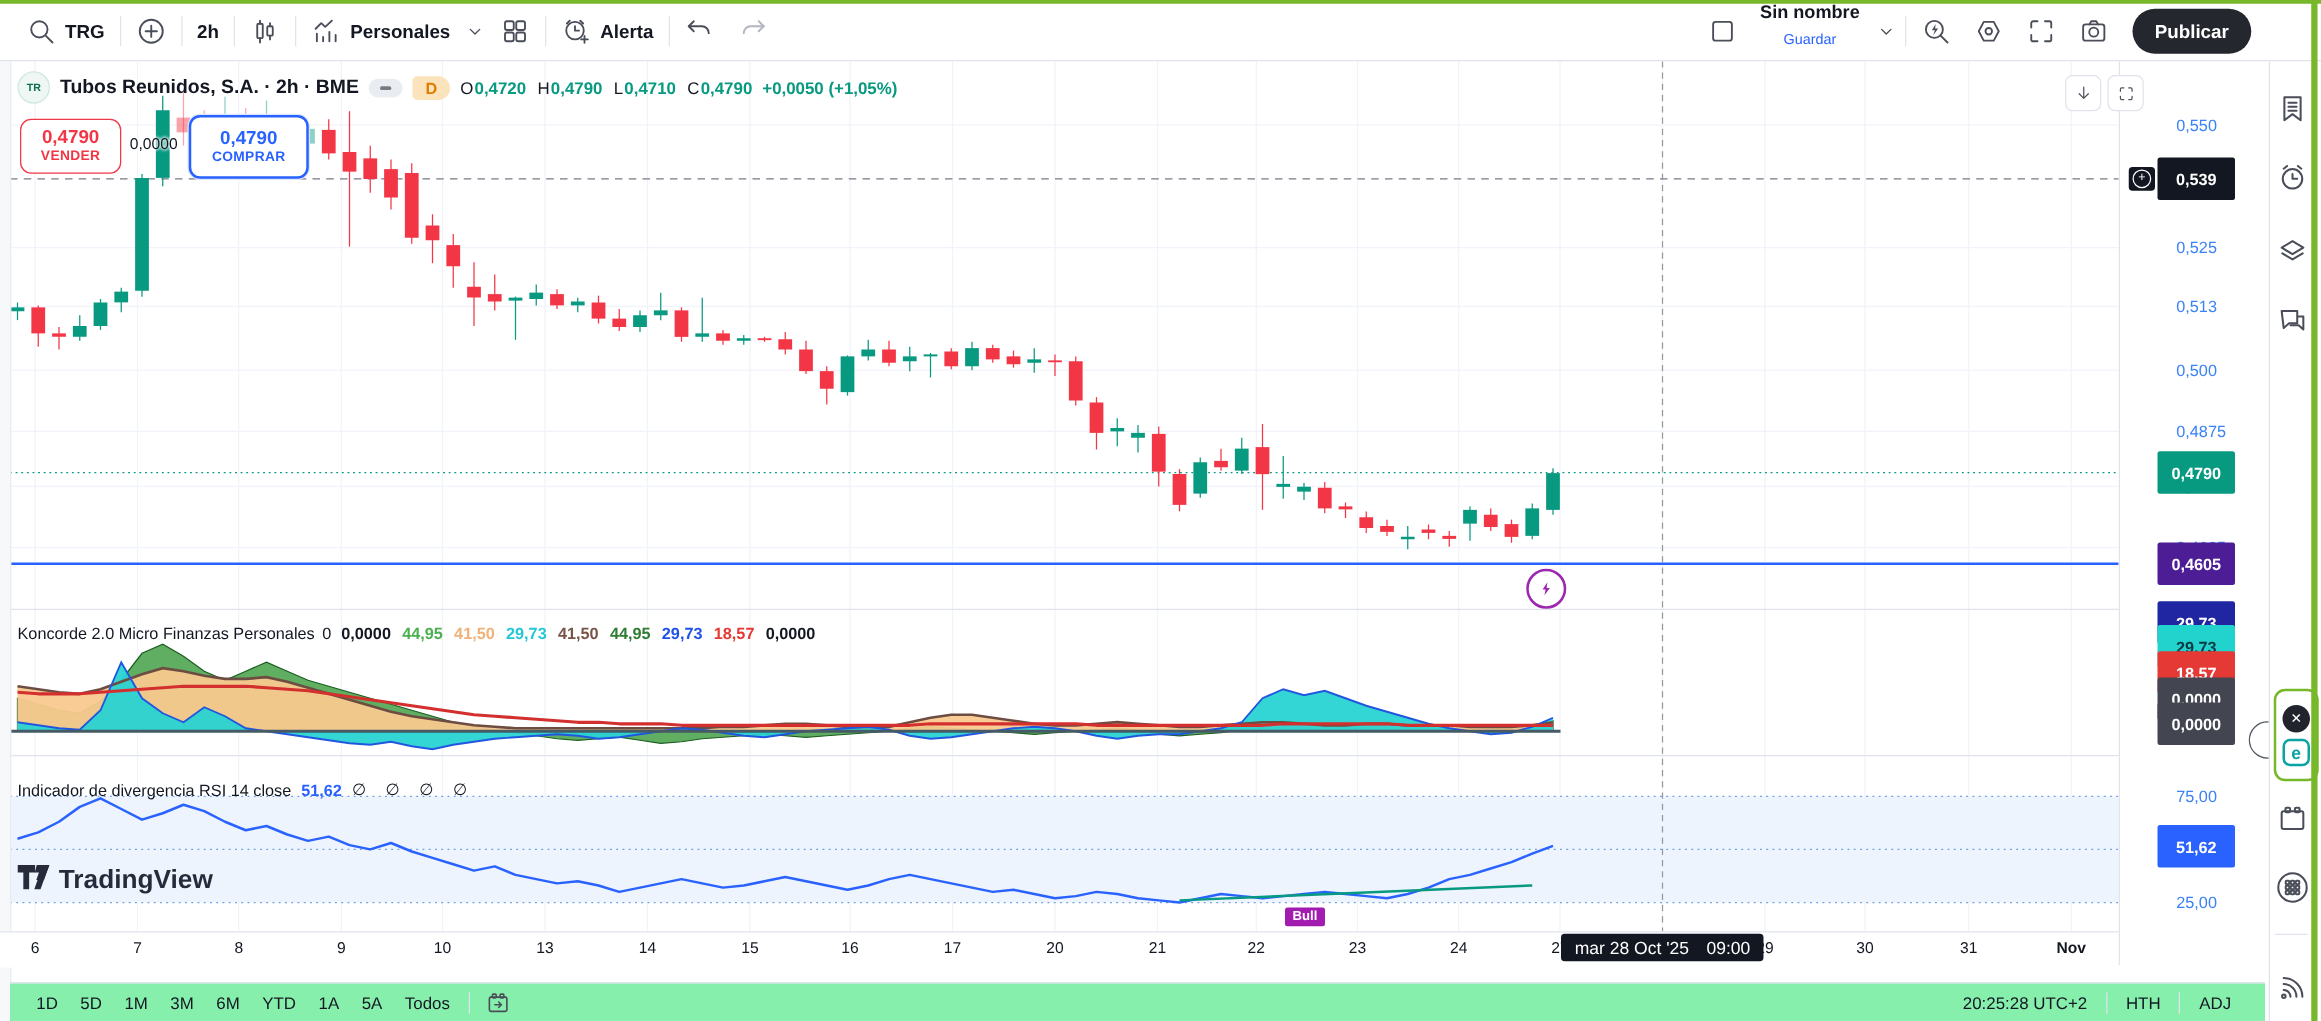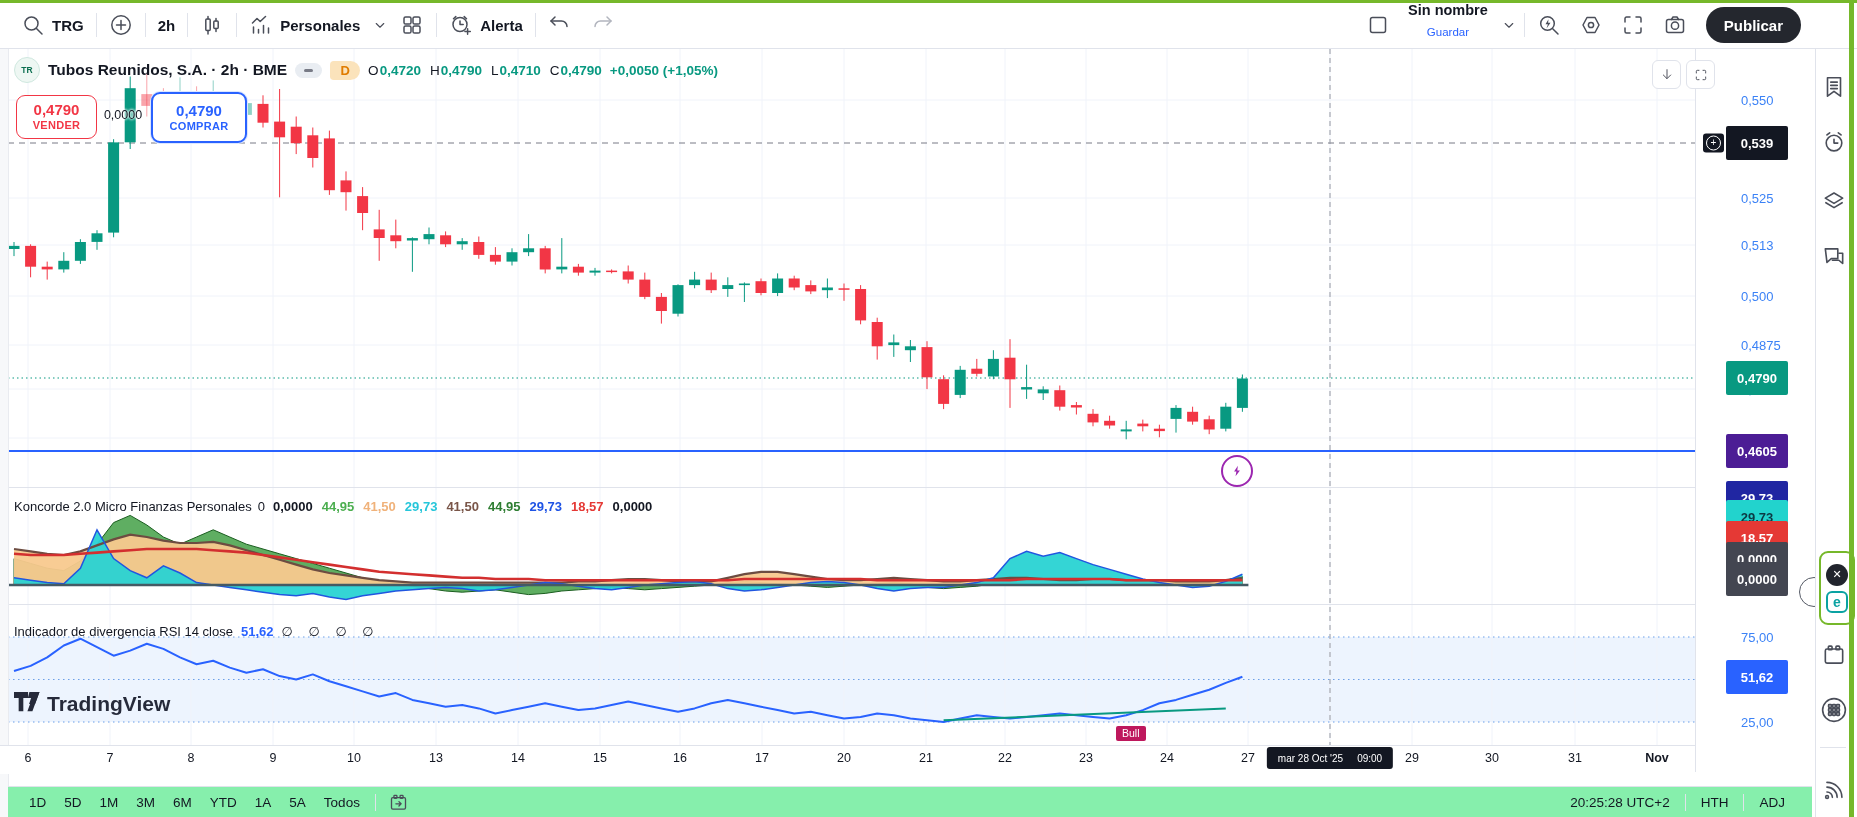--- a/index.html
+++ b/index.html
@@ -65,31 +65,31 @@
   #sidebar{position:absolute;left:1815px;top:49px;width:36px;height:768px;background:#fff;border-left:1px solid #e0e3eb;z-index:12;}
   .sb-icon{position:absolute;left:5px;width:26px;height:26px;cursor:pointer;}
   .sb-icon path,.sb-icon circle,.sb-icon rect{stroke:#4a4e59;stroke-width:1.5;fill:none;stroke-linecap:round;stroke-linejoin:round;}
   .sb-div{position:absolute;left:4px;width:26px;height:1px;background:#e0e3eb;}
   
   #time-axis{position:absolute;left:0;top:745px;width:1815px;height:28px;border-top:1px solid #e0e3eb;background:#fff;z-index:5;}
   .t-label{position:absolute;top:5px;width:44px;margin-left:-22px;text-align:center;font-size:12.5px;color:#131722;}
   .t-label.month{font-weight:700;}
   #axis-gear{position:absolute;left:1748px;top:4px;width:20px;height:20px;}
   #axis-gear path,#axis-gear circle{stroke:#787b86;stroke-width:1.4;fill:none;}
-  #tooltip{position:absolute;top:747px;height:22px;transform:translateX(-50%);background:#131722;color:#fff;border-radius:3px;display:flex;align-items:center;gap:14px;padding:0 11px;font-size:10px;z-index:25;white-space:nowrap;}
+  #tooltip{position:absolute;top:747px;height:22px;transform:translateX(-50%);background:#131722;color:#fff;border-radius:3px;display:flex;align-items:center;gap:14px;padding:0 11px;font-size:14px;z-index:25;white-space:nowrap;}
   
   #bottom-bar{position:absolute;left:8px;top:786px;width:1804px;height:31px;border-top:1px solid #e0e3eb;background:#86efac;display:flex;align-items:center;z-index:20;font-size:13.5px;}
   .range-btn{padding:0 9px;cursor:pointer;color:#131722;}
   #bottom-bar .bsep{width:1px;height:17px;background:#e0e3eb;margin:0 6px;}
   #bb-right{margin-left:auto;display:flex;align-items:center;padding-right:18px;}
   #bb-right .itm{padding:0 9px;cursor:pointer;}
   #go-calendar{width:21px;height:21px;margin-left:6px;cursor:pointer;}
   #go-calendar path,#go-calendar rect{stroke:#4a4e59;stroke-width:1.5;fill:none;stroke-linecap:round;stroke-linejoin:round;}
   
-  #bull-chip{position:absolute;left:1116px;top:726px;background:#be185d;color:#fff;font-size:10.5px;font-weight:400;padding:1px 6px 2px;border-radius:2px;z-index:6;}
+  #bull-chip{position:absolute;left:1028px;top:726px;background:#a21caf;color:#fff;font-size:10.5px;font-weight:700;padding:1px 6px 2px;border-radius:2px;z-index:6;}
   #flash-badge{position:absolute;left:1221px;top:455px;width:28px;height:28px;border-radius:50%;border:2px solid #9c27b0;background:#fff;display:flex;align-items:center;justify-content:center;z-index:8;cursor:pointer;}
   #flash-badge svg path{fill:#9c27b0;}
   
   #eset-popup{position:absolute;left:1819px;top:551px;width:32px;height:70px;border:2px solid #76b82a;border-radius:9px;background:#fff;z-index:40;display:flex;flex-direction:column;align-items:center;justify-content:center;gap:5px;}
   #eset-close{width:22px;height:22px;border-radius:50%;background:#21242d;color:#fff;font-size:11px;display:flex;align-items:center;justify-content:center;cursor:pointer;}
   #eset-logo{width:22px;height:22px;border-radius:6px;border:2px solid #0aa2a2;color:#0aa2a2;font-size:14px;font-weight:700;display:flex;align-items:center;justify-content:center;box-sizing:border-box;cursor:pointer;}
   #hidden-widget{position:absolute;left:1799px;top:577px;width:28px;height:28px;border-radius:50%;border:1.6px solid #565b66;z-index:11;background:#fff;}
   
   #frame-top{position:absolute;left:0;top:0;width:100%;height:2.5px;background:#76b82a;z-index:60;}
   #frame-right{position:absolute;left:1849px;top:0;width:5px;height:817px;background:#76b82a;z-index:60;}

